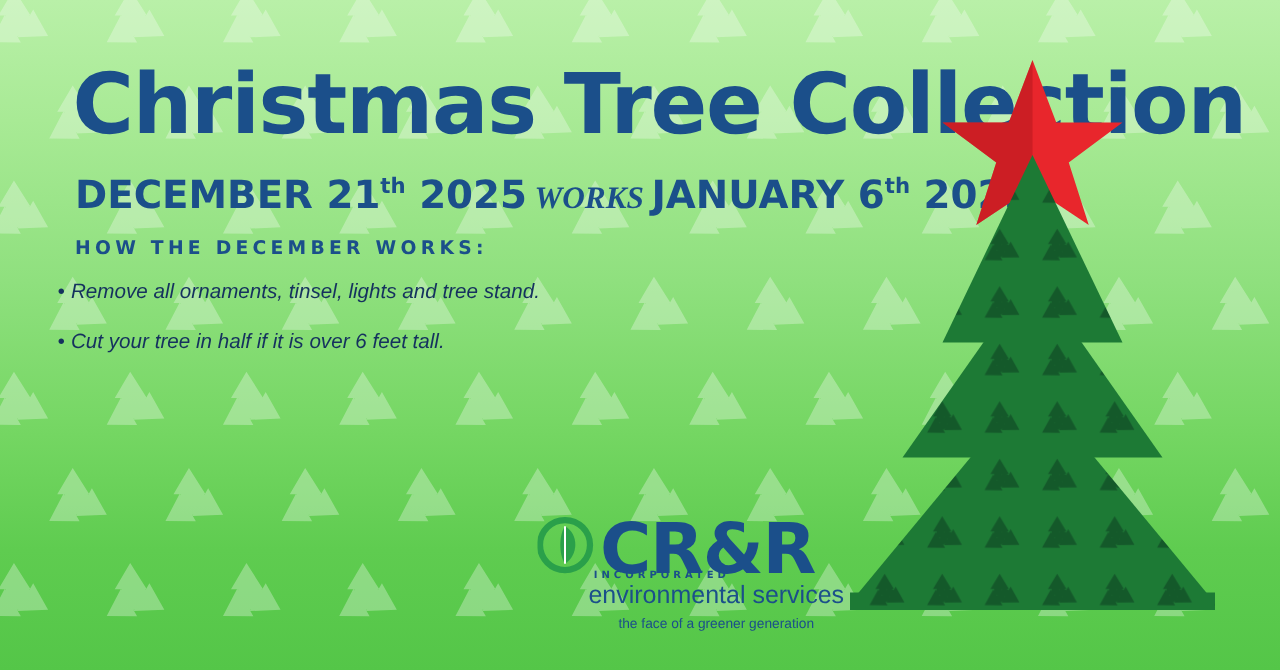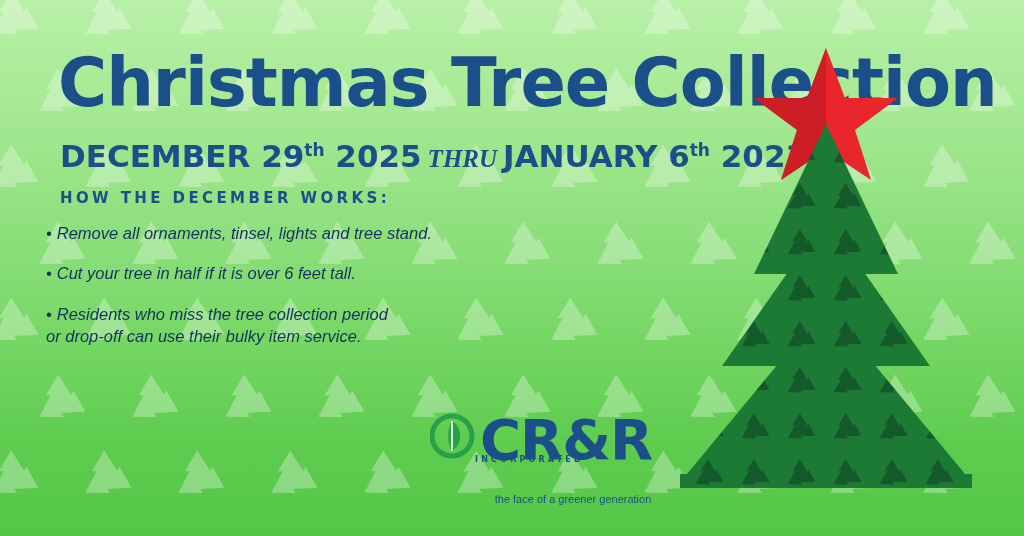--- a/index.html
+++ b/index.html
@@ -951,32 +951,30 @@
             </g>
           </g>
         </svg></div>
     </div>
 
   <div id="content">
 
     <div class="title">Christmas Tree Collection</div>
 
     <div class="dates">
-      <span>DECEMBER 29</span><span class="sup">th</span>
-      <span>2025</span><span class="thru">THRU</span><span>JANUARY 6</span><span class="sup">th</span>
+      <span>DECEMBER 21</span><span class="sup">th</span>
+      <span>2025</span><span class="thru">WORKS</span><span>JANUARY 6</span><span class="sup">th</span>
       <span>2023</span>
     </div>
 
     <div class="howtitle">HOW THE DECEMBER WORKS:</div>
 
     <div class="bullets">
       <div class="bullet"><span class="dot">•</span><span>Remove all ornaments, tinsel, lights and tree stand.</span></div>
       <div class="bullet"><span class="dot">•</span><span>Cut your tree in half if it is over 6 feet tall.</span></div>
-      <div class="bullet"><span class="dot">•</span><span>Residents who miss the tree collection period
-  or drop-off can use their bulky item service.</span></div>
     </div>
 
     <div id="tree">
       <svg width="360" height="480" viewBox="0 0 360 480">
         <defs>
           <pattern id="recyclePat" width="46" height="46" patternUnits="userSpaceOnUse">
             <rect width="46" height="46" fill="#1d7a35"></rect>
             <g transform="translate(23,23) scale(0.62)" fill="#14592a">
               <path d="M -2,-26 L 10,-6 L 1,-6 L 1,2 L -9,2 L -9,-6 L -14,-6 Z"></path>
               <g transform="rotate(120)">
@@ -1002,17 +1000,18 @@
     </div>
 
     <div id="logo">
       <svg class="logo-mark" width="46" height="50" viewBox="0 0 46 50">
         <circle cx="22" cy="25" r="20" fill="none" stroke="#2aa04a" stroke-width="5"></circle>
         <path d="M22 10 C33 16, 33 33, 22 40 C17 33, 17 17, 22 10 Z" fill="#2aa04a"></path>
         <path d="M22 10 C22 20, 22 32, 22 40" stroke="#ffffff" stroke-width="1.6" fill="none"></path>
       </svg>
       <div class="logo-main">CR&amp;R</div>
       <div class="logo-inc">INCORPORATED</div>
+      <div class="logo-sub">environmental services</div>
       <div class="logo-tag">the face of a greener generation</div>
     </div>
 
   </div>
 </div>
 
 </body></html>

